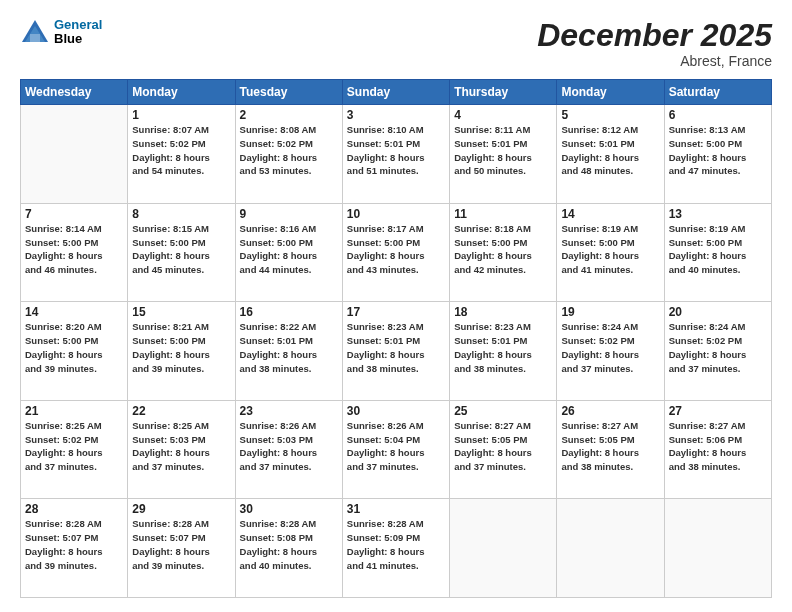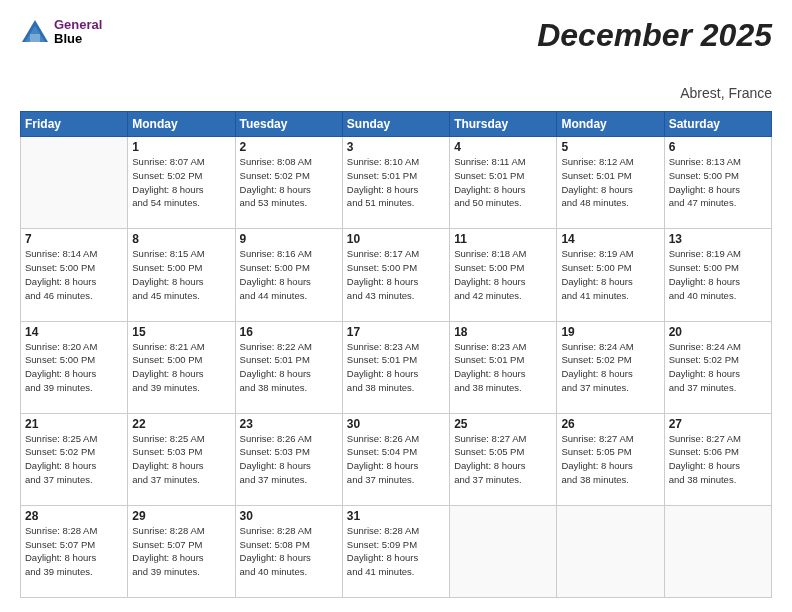--- a/index.html
+++ b/index.html
@@ -28,41 +28,40 @@
       align-items: center;
       gap: 0;
     }
     .logo-text {
       display: flex;
       flex-direction: column;
       font-size: 13px;
       font-weight: bold;
       line-height: 1.1;
     }
-    .logo-general { color: #701a75; }
+    .logo-general { color: #0369a1; }
     .logo-blue { color: #000000; }
     .logo-icon {
       width: 30px;
       height: 28px;
       margin-right: 4px;
     }
     .title-block {
       text-align: right;
     }
     .title-block h1 {
       font-size: 32px;
       font-weight: bold;
       color: #222;
       line-height: 1.1;
       font-style: italic;
     }
     .title-block .subtitle {
       font-size: 14px;
       color: #444;
-      margin-top: 32px;
     }
     .calendar {
       border: 1px solid #ccc;
       border-collapse: collapse;
       width: 100%;
       flex: 1;
       table-layout: fixed;
     }
     .calendar th {
       background: #2e6db4;
@@ -84,20 +83,21 @@
     .day-number {
       font-size: 12px;
       font-weight: bold;
       color: #222;
       margin-bottom: 1px;
     }
     .day-info {
       font-size: 9.5px;
       line-height: 1.45;
       color: #333;
+      font-weight: bold;
     }
     .empty-cell {
       background: #f9f9f9;
     }
   </style>
 </head>
 <body>
 
 <div class="page">
   <div class="header">
@@ -114,21 +114,21 @@
     </div>
     <div class="title-block">
       <h1>December 2025</h1>
       <div class="subtitle">Abrest, France</div>
     </div>
   </div>
 
   <table class="calendar">
     <thead>
       <tr>
-        <th>Friday</th>
+        <th>Wednesday</th>
         <th>Monday</th>
         <th>Tuesday</th>
         <th>Sunday</th>
         <th>Thursday</th>
         <th>Monday</th>
         <th>Saturday</th>
       </tr>
     </thead>
     <tbody id="calendar-body">
     <tr>

